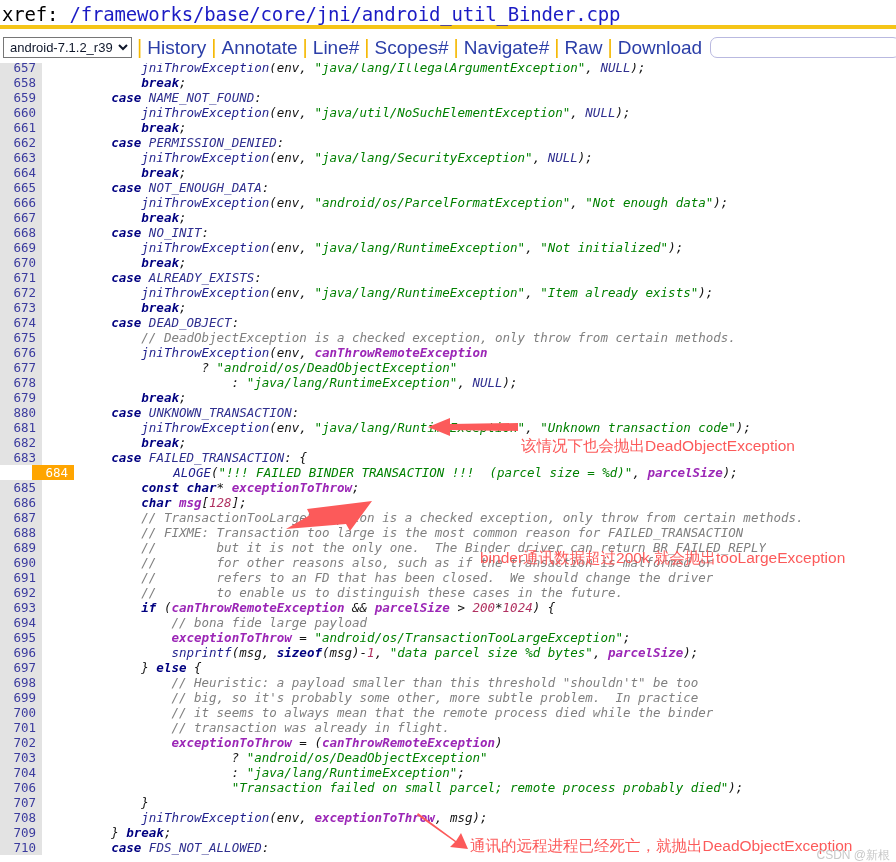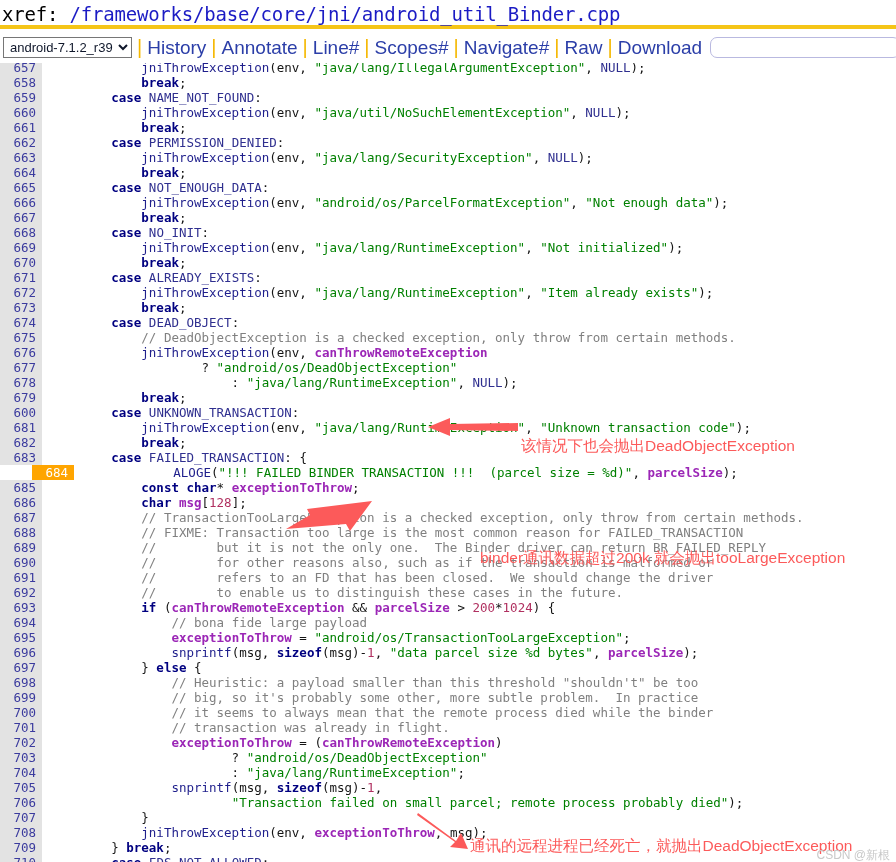--- a/index.html
+++ b/index.html
@@ -114,20 +114,21 @@
   }
   .code-line.hl .gutter {
     background: #ffa500;
     color: #ffffff;
     margin-left: 32px;
   }
   .code-text {
     padding-left: 9px;
     white-space: pre;
     overflow: hidden;
+    font-style: italic;
   }
 
   
   .t-kw   { color: #000080; font-weight: bold; }
   .t-con  { color: #2f2f8f; }
   .t-fn   { color: #1f1f8c; }
   .t-str  { color: #008000; }
   .t-cmt  { color: #808080; }
   .t-var  { color: #9b26b6; font-weight: bold; }
   .t-num  { color: #b03060; }
@@ -188,21 +189,21 @@
       <div class="code-line"><div class="gutter">670</div><div class="code-text"><span class="t-pln">            </span><span class="t-kw">break</span><span class="t-pln">;</span></div></div>
       <div class="code-line"><div class="gutter">671</div><div class="code-text"><span class="t-pln">        </span><span class="t-kw">case</span><span class="t-pln"> </span><span class="t-con">ALREADY_EXISTS</span><span class="t-pln">:</span></div></div>
       <div class="code-line"><div class="gutter">672</div><div class="code-text"><span class="t-pln">            </span><span class="t-fn">jniThrowException</span><span class="t-pln">(env, </span><span class="t-str">"java/lang/RuntimeException"</span><span class="t-pln">, </span><span class="t-str">"Item already exists"</span><span class="t-pln">);</span></div></div>
       <div class="code-line"><div class="gutter">673</div><div class="code-text"><span class="t-pln">            </span><span class="t-kw">break</span><span class="t-pln">;</span></div></div>
       <div class="code-line"><div class="gutter">674</div><div class="code-text"><span class="t-pln">        </span><span class="t-kw">case</span><span class="t-pln"> </span><span class="t-con">DEAD_OBJECT</span><span class="t-pln">:</span></div></div>
       <div class="code-line"><div class="gutter">675</div><div class="code-text"><span class="t-pln">            </span><span class="t-cmt">// DeadObjectException is a checked exception, only throw from certain methods.</span></div></div>
       <div class="code-line"><div class="gutter">676</div><div class="code-text"><span class="t-pln">            </span><span class="t-fn">jniThrowException</span><span class="t-pln">(env, </span><span class="t-var">canThrowRemoteException</span></div></div>
       <div class="code-line"><div class="gutter">677</div><div class="code-text"><span class="t-pln">                    ? </span><span class="t-str">"android/os/DeadObjectException"</span></div></div>
       <div class="code-line"><div class="gutter">678</div><div class="code-text"><span class="t-pln">                        : </span><span class="t-str">"java/lang/RuntimeException"</span><span class="t-pln">, </span><span class="t-con">NULL</span><span class="t-pln">);</span></div></div>
       <div class="code-line"><div class="gutter">679</div><div class="code-text"><span class="t-pln">            </span><span class="t-kw">break</span><span class="t-pln">;</span></div></div>
-      <div class="code-line"><div class="gutter">600</div><div class="code-text"><span class="t-pln">        </span><span class="t-kw">case</span><span class="t-pln"> </span><span class="t-con">UNKNOWN_TRANSACTION</span><span class="t-pln">:</span></div></div>
+      <div class="code-line"><div class="gutter">880</div><div class="code-text"><span class="t-pln">        </span><span class="t-kw">case</span><span class="t-pln"> </span><span class="t-con">UNKNOWN_TRANSACTION</span><span class="t-pln">:</span></div></div>
       <div class="code-line"><div class="gutter">681</div><div class="code-text"><span class="t-pln">            </span><span class="t-fn">jniThrowException</span><span class="t-pln">(env, </span><span class="t-str">"java/lang/RuntimeException"</span><span class="t-pln">, </span><span class="t-str">"Unknown transaction code"</span><span class="t-pln">);</span></div></div>
       <div class="code-line"><div class="gutter">682</div><div class="code-text"><span class="t-pln">            </span><span class="t-kw">break</span><span class="t-pln">;</span></div></div>
       <div class="code-line"><div class="gutter">683</div><div class="code-text"><span class="t-pln">        </span><span class="t-kw">case</span><span class="t-pln"> </span><span class="t-con">FAILED_TRANSACTION</span><span class="t-pln">: {</span></div></div>
       <div class="code-line hl"><div class="gutter">684</div><div class="code-text"><span class="t-pln">            </span><span class="t-fn">ALOGE</span><span class="t-pln">(</span><span class="t-str">"!!! FAILED BINDER TRANSACTION !!!  (parcel size = %d)"</span><span class="t-pln">, </span><span class="t-var">parcelSize</span><span class="t-pln">);</span></div></div>
       <div class="code-line"><div class="gutter">685</div><div class="code-text"><span class="t-pln">            </span><span class="t-kw">const</span><span class="t-pln"> </span><span class="t-kw">char</span><span class="t-pln">* </span><span class="t-var">exceptionToThrow</span><span class="t-pln">;</span></div></div>
       <div class="code-line"><div class="gutter">686</div><div class="code-text"><span class="t-pln">            </span><span class="t-kw">char</span><span class="t-pln"> </span><span class="t-var">msg</span><span class="t-pln">[</span><span class="t-num">128</span><span class="t-pln">];</span></div></div>
       <div class="code-line"><div class="gutter">687</div><div class="code-text"><span class="t-pln">            </span><span class="t-cmt">// TransactionTooLargeException is a checked exception, only throw from certain methods.</span></div></div>
       <div class="code-line"><div class="gutter">688</div><div class="code-text"><span class="t-pln">            </span><span class="t-cmt">// FIXME: Transaction too large is the most common reason for FAILED_TRANSACTION</span></div></div>
       <div class="code-line"><div class="gutter">689</div><div class="code-text"><span class="t-pln">            </span><span class="t-cmt">//        but it is not the only one.  The Binder driver can return BR_FAILED_REPLY</span></div></div>
       <div class="code-line"><div class="gutter">690</div><div class="code-text"><span class="t-pln">            </span><span class="t-cmt">//        for other reasons also, such as if the transaction is malformed or</span></div></div>
@@ -213,21 +214,20 @@
       <div class="code-line"><div class="gutter">695</div><div class="code-text"><span class="t-pln">                </span><span class="t-var">exceptionToThrow</span><span class="t-pln"> = </span><span class="t-str">"android/os/TransactionTooLargeException"</span><span class="t-pln">;</span></div></div>
       <div class="code-line"><div class="gutter">696</div><div class="code-text"><span class="t-pln">                </span><span class="t-fn">snprintf</span><span class="t-pln">(msg, </span><span class="t-kw">sizeof</span><span class="t-pln">(msg)-</span><span class="t-num">1</span><span class="t-pln">, </span><span class="t-str">"data parcel size %d bytes"</span><span class="t-pln">, </span><span class="t-var">parcelSize</span><span class="t-pln">);</span></div></div>
       <div class="code-line"><div class="gutter">697</div><div class="code-text"><span class="t-pln">            } </span><span class="t-kw">else</span><span class="t-pln"> {</span></div></div>
       <div class="code-line"><div class="gutter">698</div><div class="code-text"><span class="t-pln">                </span><span class="t-cmt">// Heuristic: a payload smaller than this threshold "shouldn't" be too</span></div></div>
       <div class="code-line"><div class="gutter">699</div><div class="code-text"><span class="t-pln">                </span><span class="t-cmt">// big, so it's probably some other, more subtle problem.  In practice</span></div></div>
       <div class="code-line"><div class="gutter">700</div><div class="code-text"><span class="t-pln">                </span><span class="t-cmt">// it seems to always mean that the remote process died while the binder</span></div></div>
       <div class="code-line"><div class="gutter">701</div><div class="code-text"><span class="t-pln">                </span><span class="t-cmt">// transaction was already in flight.</span></div></div>
       <div class="code-line"><div class="gutter">702</div><div class="code-text"><span class="t-pln">                </span><span class="t-var">exceptionToThrow</span><span class="t-pln"> = (</span><span class="t-var">canThrowRemoteException</span><span class="t-pln">)</span></div></div>
       <div class="code-line"><div class="gutter">703</div><div class="code-text"><span class="t-pln">                        ? </span><span class="t-str">"android/os/DeadObjectException"</span></div></div>
       <div class="code-line"><div class="gutter">704</div><div class="code-text"><span class="t-pln">                        : </span><span class="t-str">"java/lang/RuntimeException"</span><span class="t-pln">;</span></div></div>
-      <div class="code-line"><div class="gutter">705</div><div class="code-text"><span class="t-pln">                </span><span class="t-fn">snprintf</span><span class="t-pln">(msg, </span><span class="t-kw">sizeof</span><span class="t-pln">(msg)-</span><span class="t-num">1</span><span class="t-pln">,</span></div></div>
       <div class="code-line"><div class="gutter">706</div><div class="code-text"><span class="t-pln">                        </span><span class="t-str">"Transaction failed on small parcel; remote process probably died"</span><span class="t-pln">);</span></div></div>
       <div class="code-line"><div class="gutter">707</div><div class="code-text"><span class="t-pln">            }</span></div></div>
       <div class="code-line"><div class="gutter">708</div><div class="code-text"><span class="t-pln">            </span><span class="t-fn">jniThrowException</span><span class="t-pln">(env, </span><span class="t-var">exceptionToThrow</span><span class="t-pln">, msg);</span></div></div>
       <div class="code-line"><div class="gutter">709</div><div class="code-text"><span class="t-pln">        } </span><span class="t-kw">break</span><span class="t-pln">;</span></div></div>
       <div class="code-line"><div class="gutter">710</div><div class="code-text"><span class="t-pln">        </span><span class="t-kw">case</span><span class="t-pln"> </span><span class="t-con">FDS_NOT_ALLOWED</span><span class="t-pln">:</span></div></div>
     </div>
 
   <svg class="arrow-svg" style="left:424px; top:352px;" width="96" height="24" viewBox="0 0 96 24">
     <path d="M4 12 L26 3 L26 9 L94 8 L94 16 L26 15 L26 21 Z" fill="#fc5a5a"></path>
   </svg>

